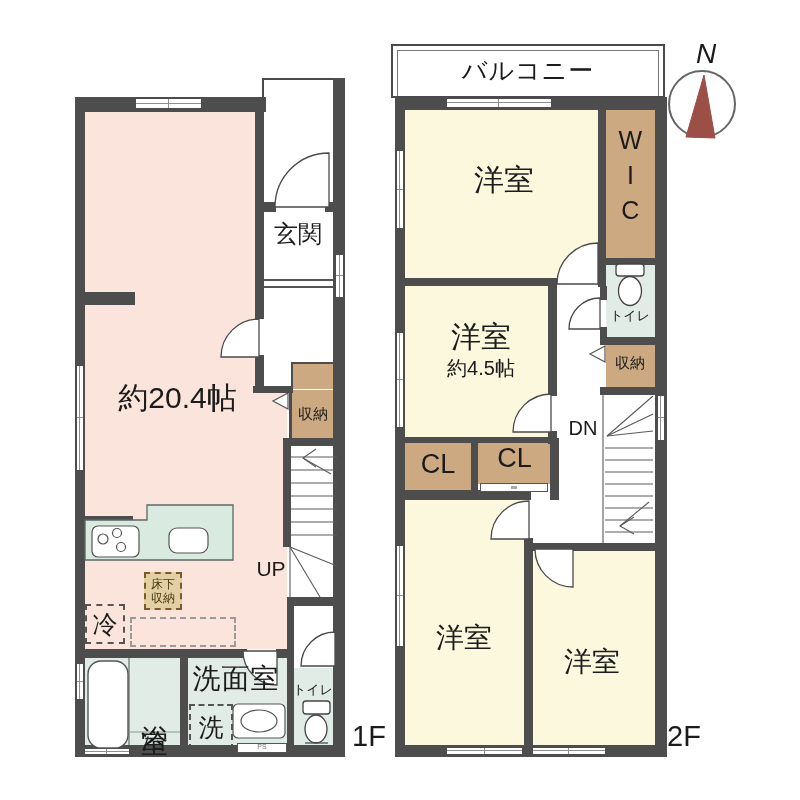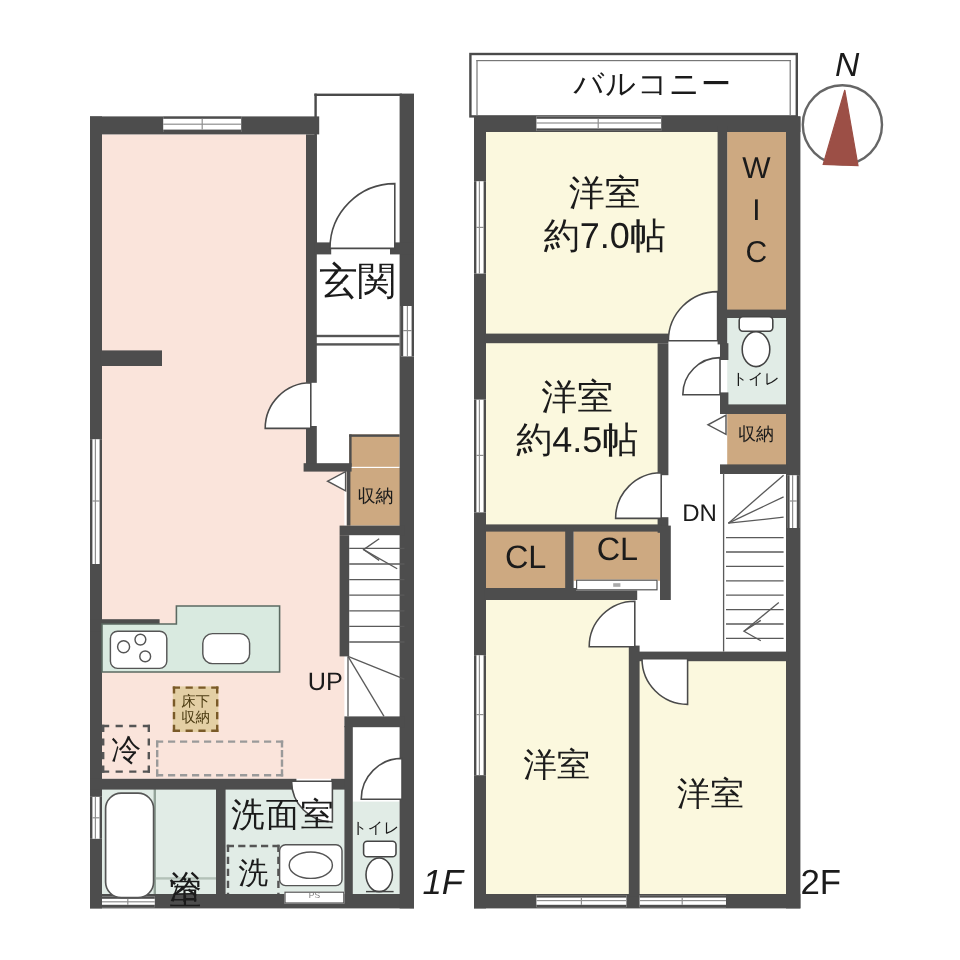--- a/index.html
+++ b/index.html
@@ -193,41 +193,41 @@
       <line x1="605" y1="520" x2="653" y2="520"></line>
         <line x1="605" y1="532" x2="653" y2="532"></line>
       <polyline points="634,517 620,526 634,534"></polyline>
       <line x1="620" y1="526" x2="649" y2="502"></line>
     </g>
 
     <polygon points="704,75 686,137 715,138" fill="var(--c-north)" stroke="var(--c-north)"></polygon>
   </svg>
 
   <div class="lbl col" style="left:95px;top:350px;width:165px;height:96px;">
-  </div>
-  <div class="lbl" style="left:263px;top:218px;width:70px;height:32px;font-size:32px;">玄関</div>
+    <span style="font-size:30px;">約20.4帖</span>
+  </div>
+  <div class="lbl" style="left:263px;top:218px;width:70px;height:32px;font-size:24px;">玄関</div>
   <div class="lbl" style="left:289px;top:404px;width:48px;height:20px;font-size:15px;">収納</div>
   <div class="lbl" style="left:252px;top:556px;width:38px;height:26px;font-size:21px;">UP</div>
   <div class="lbl vert" style="left:137px;top:666px;width:34px;height:82px;font-size:27px;letter-spacing:3px;">浴室</div>
   <div class="lbl" style="left:185px;top:662px;width:102px;height:34px;font-size:28px;letter-spacing:1px;">洗面室</div>
   <div class="lbl" style="left:291px;top:682px;width:44px;height:17px;font-size:13px;">トイレ</div>
   <div class="lbl" style="left:237px;top:742px;width:50px;height:11px;font-size:7px;color:#777;z-index:45;">PS</div>
-  <div class="lbl" style="left:343px;top:720px;width:52px;height:34px;font-size:29px;font-style:italic;">1F</div>
-
-  <div class="lbl" style="left:391px;top:48px;width:274px;height:44px;font-size:25px;letter-spacing:1px;padding-left:16px;">バルコニー</div>
+  <div class="lbl" style="left:343px;top:720px;width:52px;height:34px;font-size:29px;">1F</div>
+
+  <div class="lbl" style="left:391px;top:48px;width:274px;height:44px;font-size:25px;letter-spacing:1px;">バルコニー</div>
   <div class="lbl col" style="left:424px;top:136px;width:160px;height:88px;">
     <span style="font-size:30px;">洋室</span>
-    <span style="font-size:30px;">約7.0帖</span>
   </div>
   <div class="lbl vert" style="left:612px;top:116px;width:36px;height:124px;font-size:25px;letter-spacing:7px;">WIC</div>
   <div class="lbl" style="left:604px;top:308px;width:52px;height:17px;font-size:13px;">トイレ</div>
   <div class="lbl" style="left:604px;top:354px;width:52px;height:18px;font-size:15px;">収納</div>
   <div class="lbl col" style="left:410px;top:304px;width:142px;height:92px;">
     <span style="font-size:30px;">洋室</span>
-    <span style="font-size:30px;">約4.5帖</span>
+    <span style="font-size:20px;">約4.5帖</span>
   </div>
   <div class="lbl" style="left:404px;top:444px;width:68px;height:42px;font-size:27px;">CL</div>
   <div class="lbl" style="left:478px;top:438px;width:73px;height:42px;font-size:27px;">CL</div>
   <div class="lbl" style="left:560px;top:416px;width:46px;height:24px;font-size:20px;">DN</div>
   <div class="lbl col" style="left:404px;top:588px;width:120px;height:100px;">
     <span style="font-size:28px;">洋室</span>
   </div>
   <div class="lbl col" style="left:530px;top:616px;width:124px;height:92px;">
     <span style="font-size:28px;">洋室</span>
   </div>

